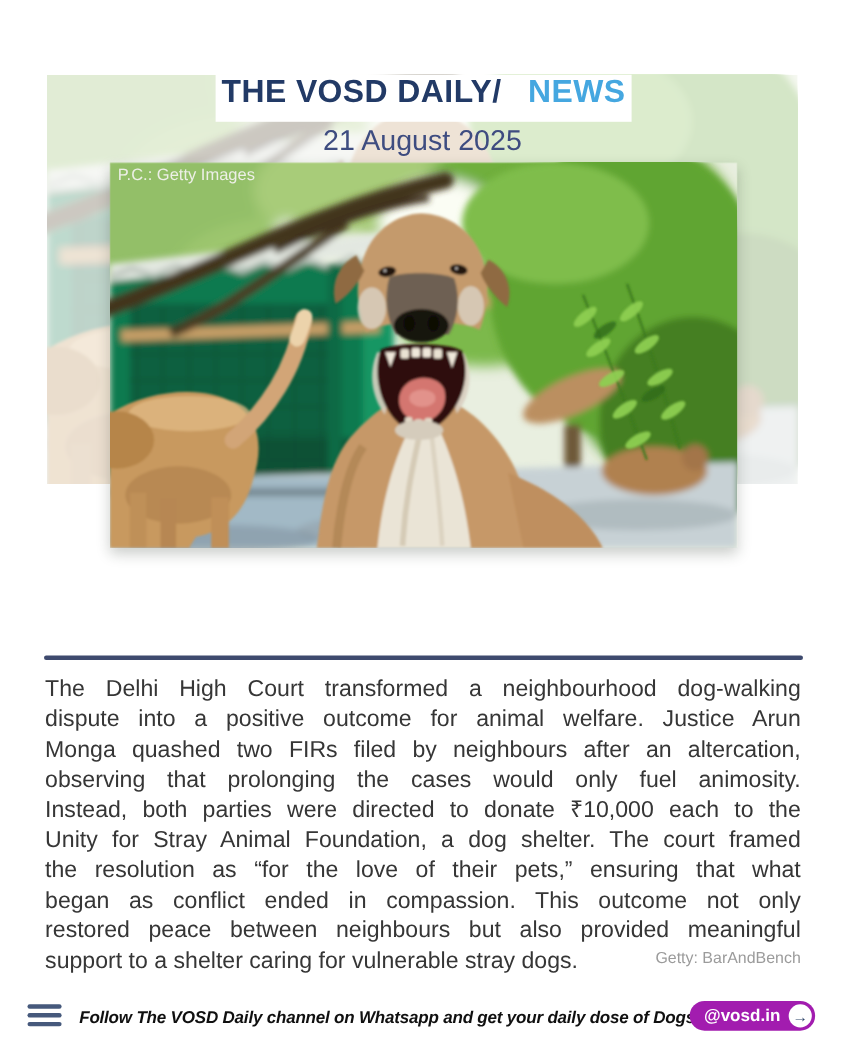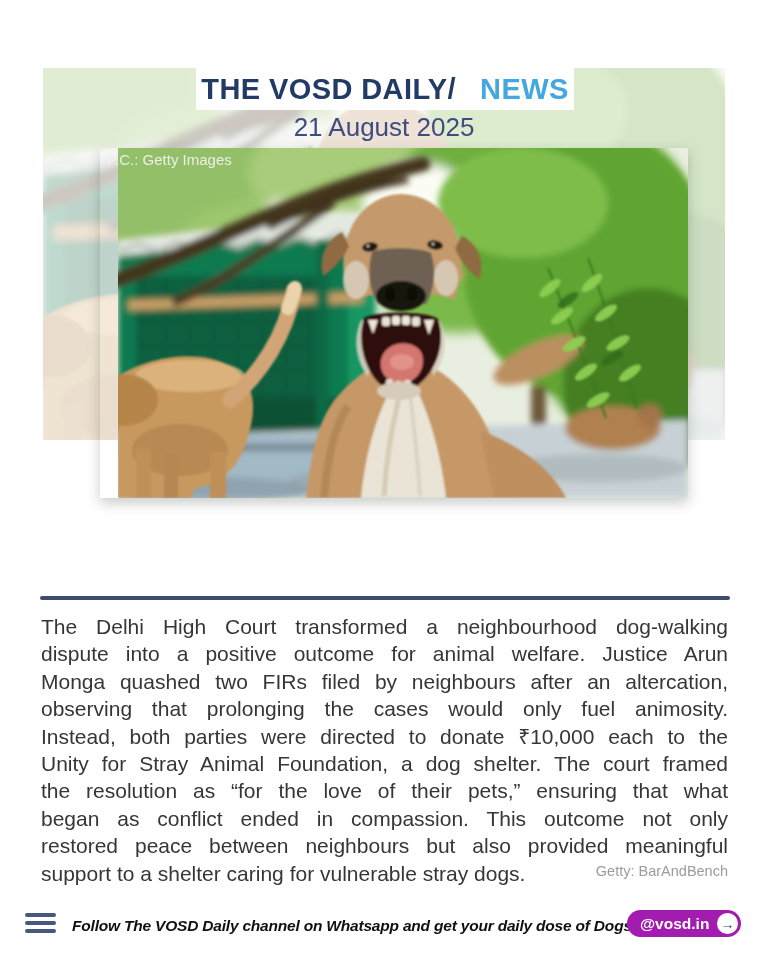--- a/index.html
+++ b/index.html
@@ -6,28 +6,28 @@
   .page{position:relative;width:768px;height:960px;background:#ffffff;overflow:hidden;
         font-family:"Liberation Sans", sans-serif;}
   .abs{position:absolute;}
 
   
   #band{left:43px;top:68px;width:682px;height:372px;background:#fdfdfb;overflow:hidden;}
   #band svg{display:block;width:100%;height:100%;opacity:.26;}
 
   
   #title-box{left:196px;top:68px;width:378px;height:42px;background:#ffffff;
-             display:flex;align-items:center;justify-content:center;gap:24px;
+             display:flex;justify-content:center;gap:24px;
              font-weight:bold;font-size:29px;letter-spacing:.4px;}
   #title-box .brand{color:#223a66;}
   #title-box .brand-hl{color:#45a7e0;}
   #date{left:0;top:112px;width:768px;text-align:center;font-size:26px;color:#3e4c80;}
 
   
-  #photo{left:100px;top:148px;width:570px;height:350px;box-shadow:0 5px 12px rgba(40,50,40,.25);padding-left:18px;}
+  #photo{left:100px;top:148px;width:570px;height:350px;box-shadow:0 5px 12px rgba(40,50,40,.25);}
   #photo svg{display:block;width:570px;height:350px;}
   #credit{left:7px;top:3px;color:#f2f2ee;font-size:15px;opacity:.95;}
 
   
   #headline{left:0;top:508px;width:768px;text-align:center;}
   #headline span{display:inline-block;white-space:nowrap;font-weight:bold;font-size:37px;
                  letter-spacing:-.5px;color:#0d0d0d;transform:scale(.84,1.52);transform-origin:center top;}
   #divider{left:40px;top:596px;width:690px;height:4px;background:#3e4a6e;border-radius:2px;}
 
   

